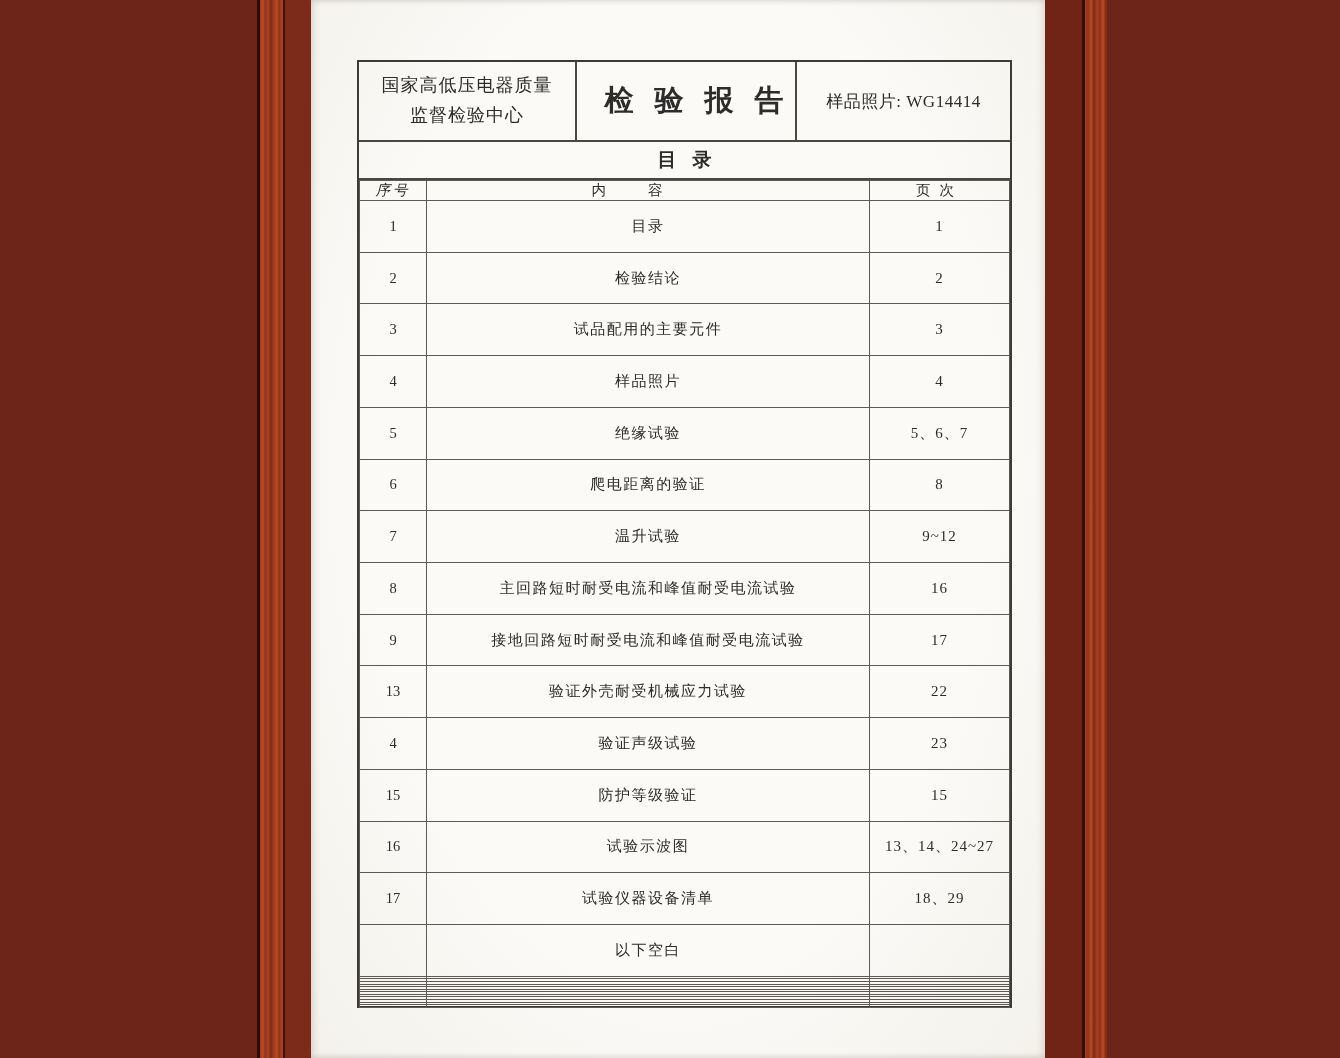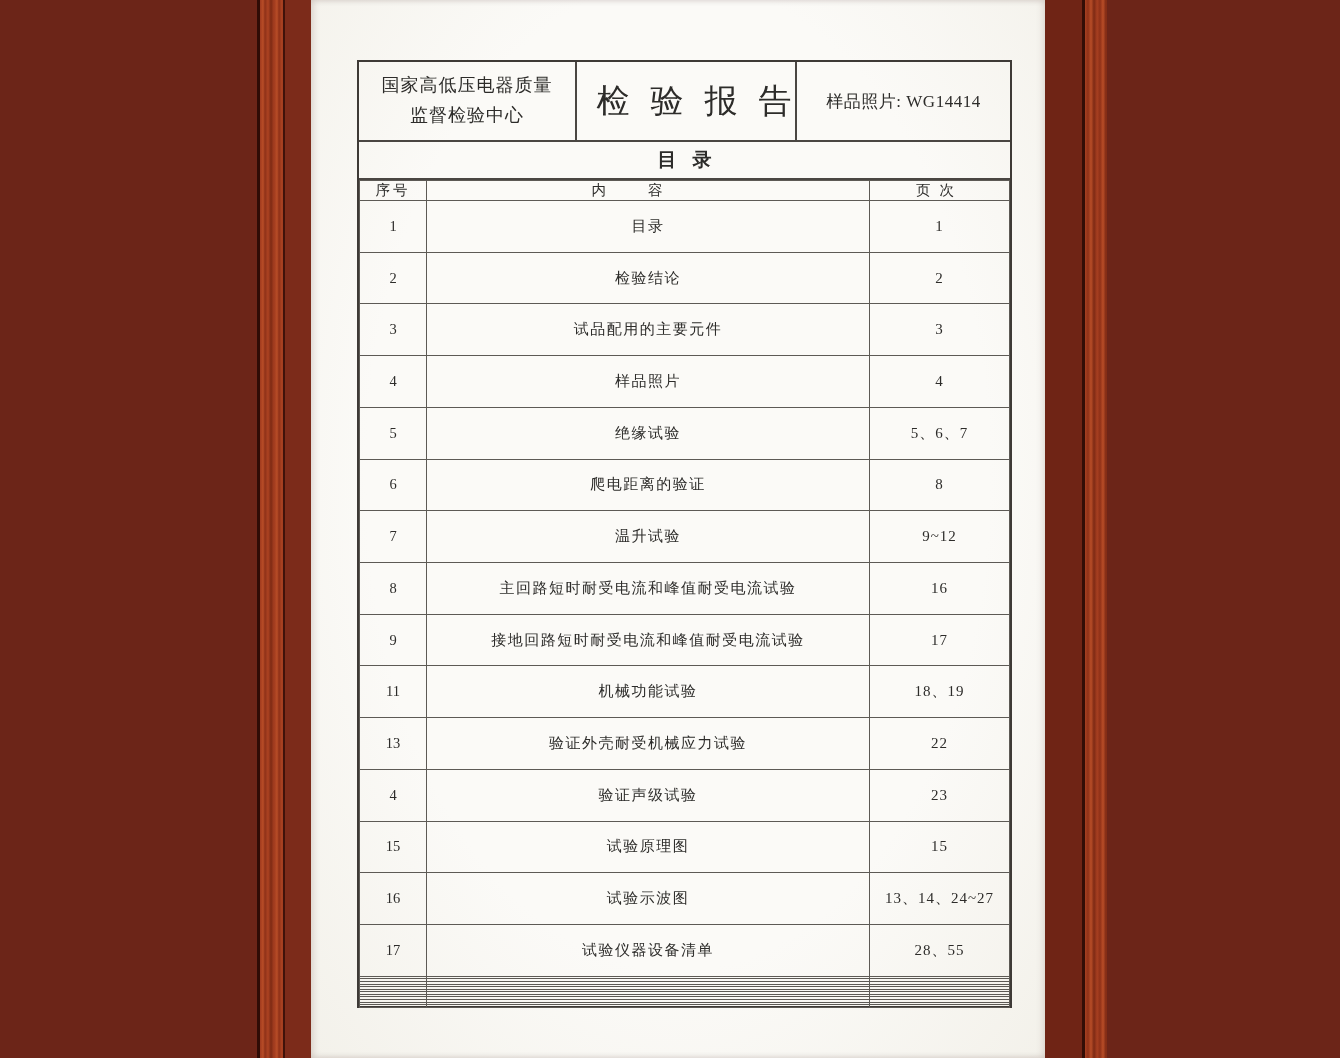--- a/index.html
+++ b/index.html
@@ -53,21 +53,21 @@
   .rhead .hcell {
     box-sizing: border-box;
     display: flex; flex-direction: column;
     align-items: center; justify-content: center;
     text-align: center;
   }
   .hcell.org  { width: 218px; border-right: 2px solid #4a4642; font-size: 18px; line-height: 1.65; letter-spacing: 1px; }
   .hcell.ttl  { width: 220px; border-right: 2px solid #4a4642; }
   .hcell.comm { flex: 1; font-size: 17px; letter-spacing: 0.5px; }
   .report-title {
-    font-size: 33px; font-weight: 400;
+    font-size: 29px; font-weight: 700;
     letter-spacing: 21px; padding-left: 37px; 
     white-space: nowrap;
   }
   .toc-bar {
     height: 38px;
     box-sizing: border-box;
     border-bottom: 2px solid #4a4642;
     display: flex; align-items: center; justify-content: center;
     font-size: 19px; font-weight: 600;
     letter-spacing: 16px; padding-left: 16px;
@@ -84,21 +84,21 @@
     vertical-align: middle;
     font-weight: normal;
     padding: 0;
     overflow: hidden;
     white-space: nowrap;
   }
   table.toc thead th { font-size: 14.5px; }
   col.c-no   { width: 67px; }
   col.c-body { width: 443px; }
   col.c-page { width: auto; }
-  th.h-no    { letter-spacing: 3px; }
+  th.h-no    { letter-spacing: 3px; font-style: italic; }
   th.h-cont  { letter-spacing: 42px; padding-left: 42px; }
   th.h-page  { letter-spacing: 9px;  padding-left: 9px; }
   td.no-cell   { font-size: 14.5px; font-family: "Liberation Serif", serif; }
   td.cont-cell { font-size: 15px; letter-spacing: 1.5px; }
   td.page-cell { font-size: 15px; letter-spacing: 1px; }
 </style>
 </head>
 <body>
 
 <div class="scene">
@@ -179,48 +179,48 @@
               <td class="no-cell">8</td>
               <td class="cont-cell">主回路短时耐受电流和峰值耐受电流试验</td>
               <td class="page-cell">16</td>
             </tr>
             <tr>
               <td class="no-cell">9</td>
               <td class="cont-cell">接地回路短时耐受电流和峰值耐受电流试验</td>
               <td class="page-cell">17</td>
             </tr>
             <tr>
-              <td class="no-cell">11</td>
-              <td class="cont-cell">机械功能试验</td>
-              <td class="page-cell">18、19</td>
-            </tr>
-            <tr>
               <td class="no-cell">13</td>
               <td class="cont-cell">验证外壳耐受机械应力试验</td>
               <td class="page-cell">22</td>
             </tr>
             <tr>
               <td class="no-cell">4</td>
               <td class="cont-cell">验证声级试验</td>
               <td class="page-cell">23</td>
             </tr>
             <tr>
               <td class="no-cell">15</td>
-              <td class="cont-cell">试验原理图</td>
+              <td class="cont-cell">防护等级验证</td>
               <td class="page-cell">15</td>
             </tr>
             <tr>
               <td class="no-cell">16</td>
               <td class="cont-cell">试验示波图</td>
               <td class="page-cell">13、14、24~27</td>
             </tr>
             <tr>
               <td class="no-cell">17</td>
               <td class="cont-cell">试验仪器设备清单</td>
-              <td class="page-cell">28、55</td>
+              <td class="page-cell">18、29</td>
+            </tr>
+            <tr>
+              <td class="no-cell"></td>
+              <td class="cont-cell">以下空白</td>
+              <td class="page-cell"></td>
             </tr>
             <tr>
               <td class="no-cell"></td>
               <td class="cont-cell"></td>
               <td class="page-cell"></td>
             </tr>
             <tr>
               <td class="no-cell"></td>
               <td class="cont-cell"></td>
               <td class="page-cell"></td>

